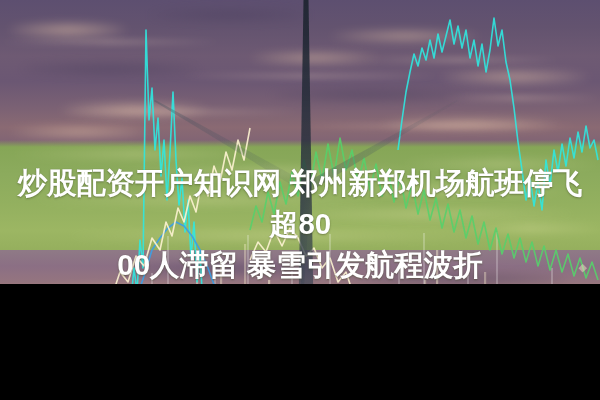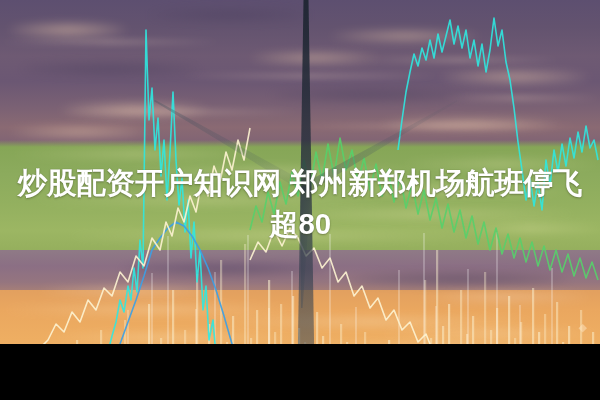--- a/index.html
+++ b/index.html
@@ -1,21 +1,21 @@
 <!DOCTYPE html>
 <html lang="zh"><head>
 <meta charset="utf-8">
 <title>news-thumbnail</title>
 <style>
   html,body{margin:0;padding:0;background:#000;}
   *{box-sizing:border-box;}
 
   #stage{
     position:relative;
-    width:600px;height:344px;
+    width:600px;height:284px;
     overflow:hidden;
     font-family:"Liberation Sans","DejaVu Sans",sans-serif;
     background:#5b4b6b;
   }
 
   
   .layer{position:absolute;left:0;top:0;width:600px;height:400px;}
 
   #band-sky-top{
     top:0;height:148px;
@@ -305,17 +305,18 @@
           <polygon points="303.5,192.33012701892218 308.5,183.66987298107782 154.84555433772323,99.80717967697247 154.04555433772322,101.19282032302756" fill="url(#bladeGrad)" opacity="0.55"></polygon>
           <polygon points="310.9969541350955,188.1744974835125 301.0030458649045,187.8255025164875 301.01254773408454,307.89897964492945 302.61157305731507,307.9548188396535" fill="url(#bladeGrad)" opacity="0.55"></polygon>
           <polygon points="303.5,0 308.5,0 315,400 297,400" fill="url(#towerGrad)"></polygon>
           <circle cx="306" cy="188" r="4.5" fill="#2b3340" opacity="0.6"></circle>
         </g>
     </svg>
   </div>
 
   <div id="headline">
     <span class="ln ln1">炒股配资开户知识网 郑州新郑机场航班停飞 超80</span>
+    <span class="ln ln2">00人滞留 暴雪引发航程波折</span>
   </div>
 
   <div id="watermark">◆</div>
 
 </div>
 
 </body></html>

